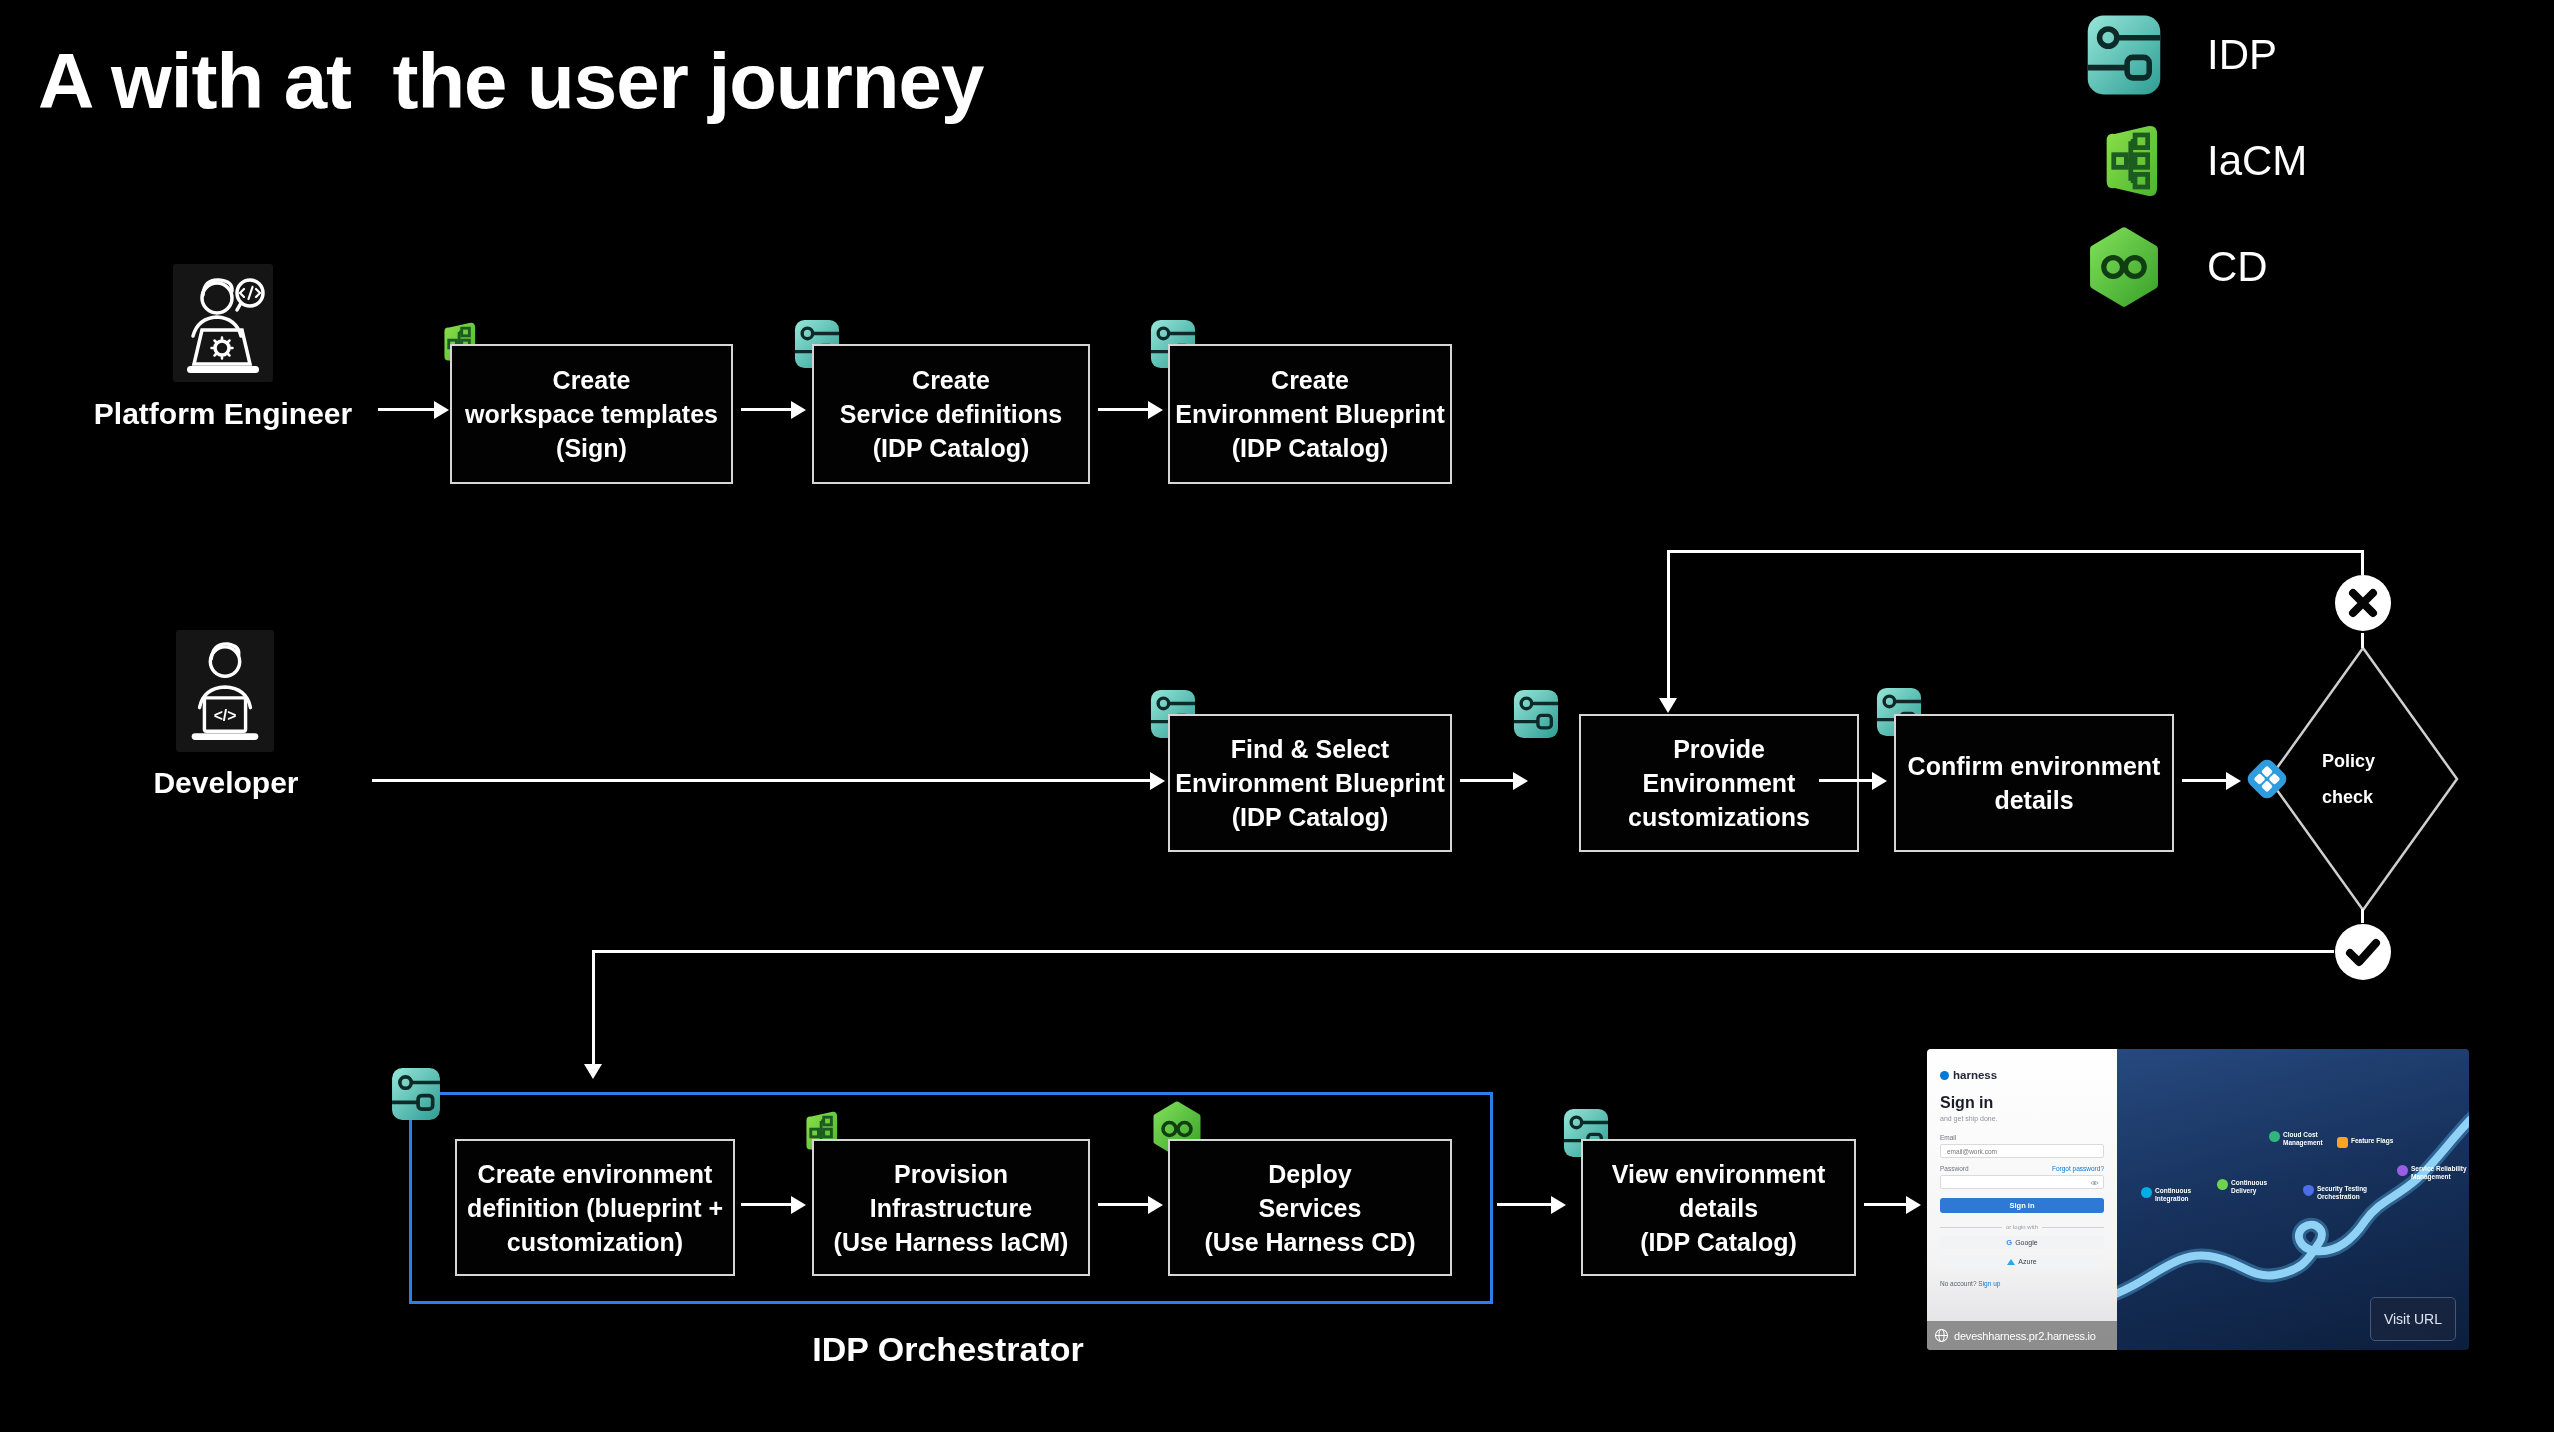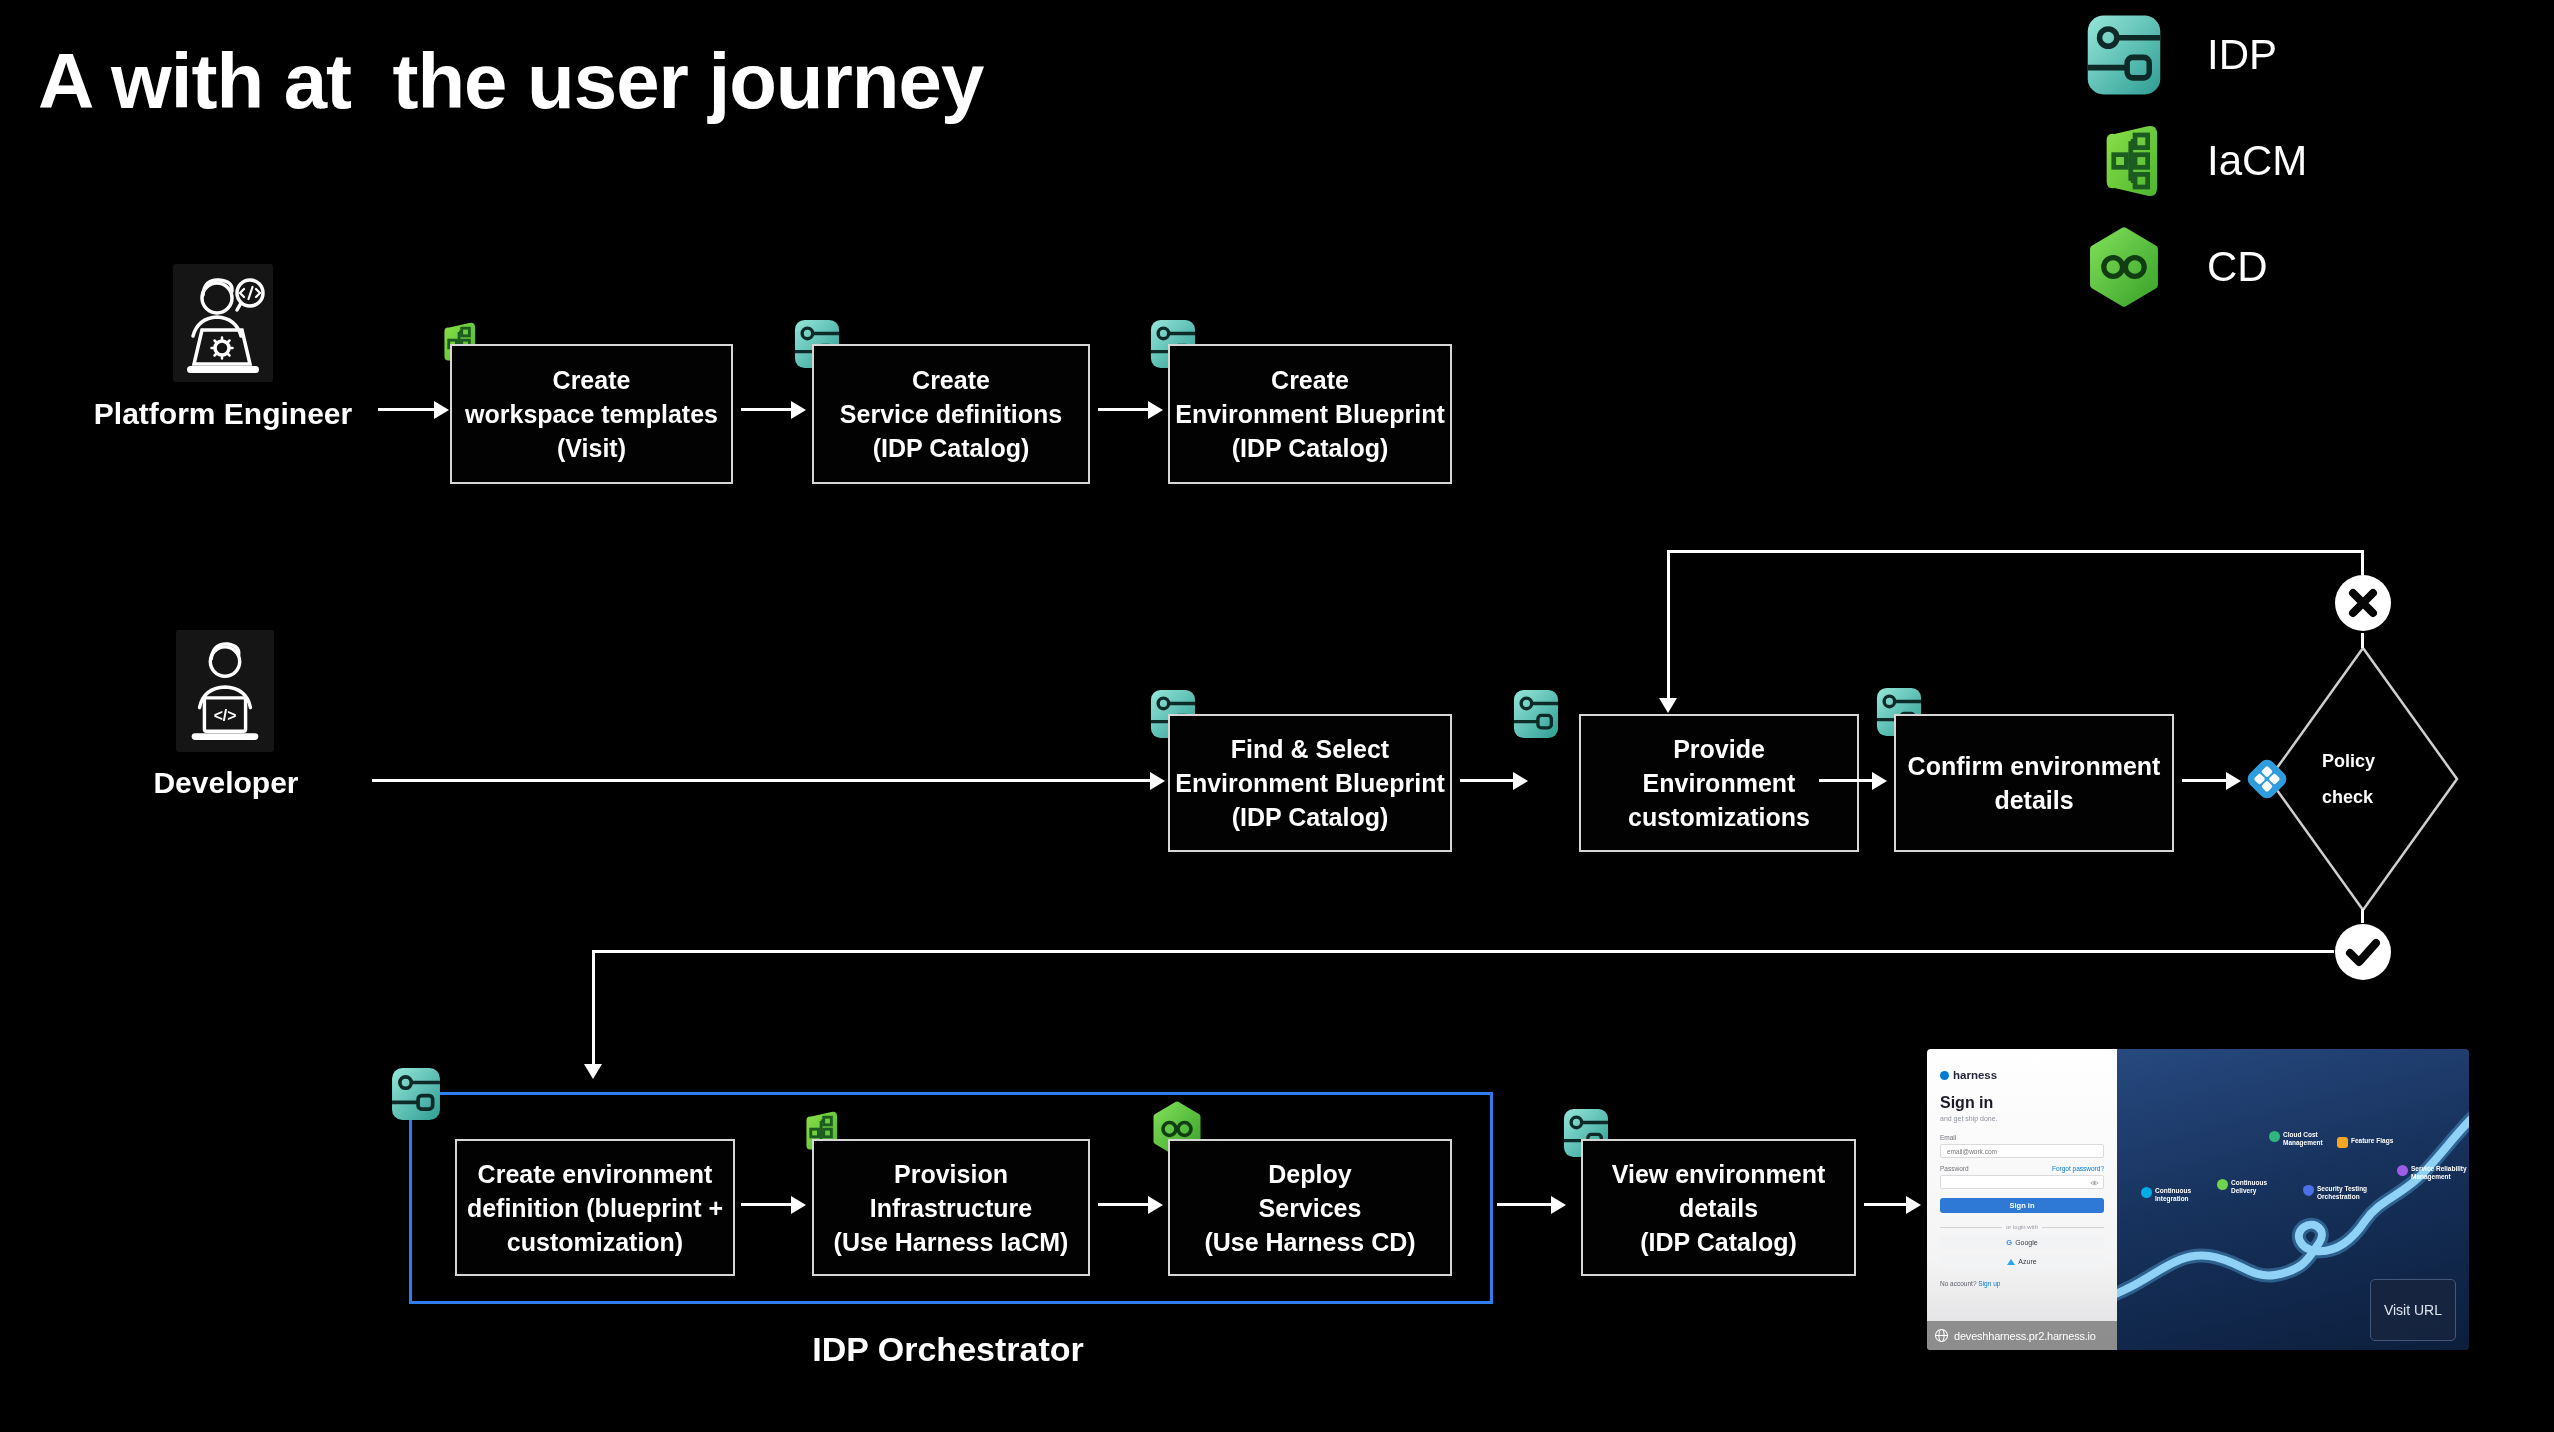--- a/index.html
+++ b/index.html
@@ -70,21 +70,21 @@
   .link{color:#0278d5;}
   .roadpane{position:absolute;left:190px;top:0;width:352px;height:301px;
             background:linear-gradient(165deg,#27497f 0%,#17325d 45%,#0c1e3c 100%);}
   .marker{position:absolute;display:flex;gap:3px;align-items:flex-start;}
   .marker .dot{width:11px;height:11px;border-radius:3px;flex:0 0 auto;}
   .marker .mlabel{font-size:6.5px;line-height:7.5px;font-weight:600;color:#fff;}
   .urlbar{position:absolute;left:0;top:272px;width:190px;height:29px;
           background:rgba(125,125,125,.84);display:flex;align-items:center;gap:5px;
           padding-left:7px;box-sizing:border-box;}
   .urltext{font-size:11px;font-weight:500;color:#fff;letter-spacing:-0.2px;white-space:nowrap;}
-  .visit-btn{position:absolute;right:13px;bottom:9px;padding:22px 13px;background:rgba(23,37,62,.85);
+  .visit-btn{position:absolute;right:13px;bottom:9px;padding:13px 13px;background:rgba(23,37,62,.85);
              border:1px solid #46587a;border-radius:5px;color:#dfe6f2;font-size:14px;}
 </style>
 </head>
 <body>
 
 <div class="title">A with at  the user journey</div>
 
 <div class="legend-row" style="left:2085px;top:14px;">
   <span class="badge-lg" style="display:inline-block" data-icon="idp">
       <svg viewBox="0 0 48 52">
@@ -179,21 +179,21 @@
         <rect x="31" y="9.5" width="8" height="8"></rect>
         <rect x="31" y="22" width="8" height="8"></rect>
         <rect x="31" y="34.5" width="8" height="8"></rect>
         <path d="M25.5 26 H28.3 M28.3 13.5 V38.5 M28.3 13.5 H31 M28.3 26 H31 M28.3 38.5 H31"></path>
       </g>
     </svg>
   </div>
 <div class="box" style="left:450px;top:344px;width:279px;height:136px;">
   <span>Create</span>
   <span>workspace templates</span>
-  <span>(Visit)</span>
+  <span>(Sign)</span>
 </div>
 
 <div class="hline" style="left:741px;top:408px;width:50px;"></div>
 <div class="tri-r" style="left:791px;top:401px;"></div>
 
 <div class="icon badge" style="left:794px;top:318px;" data-icon="idp">
     <svg viewBox="0 0 48 52">
       <defs>
         <linearGradient id="gt" x1="0" y1="0" x2="1" y2="1">
           <stop offset="0" stop-color="#96e6d9"></stop>

